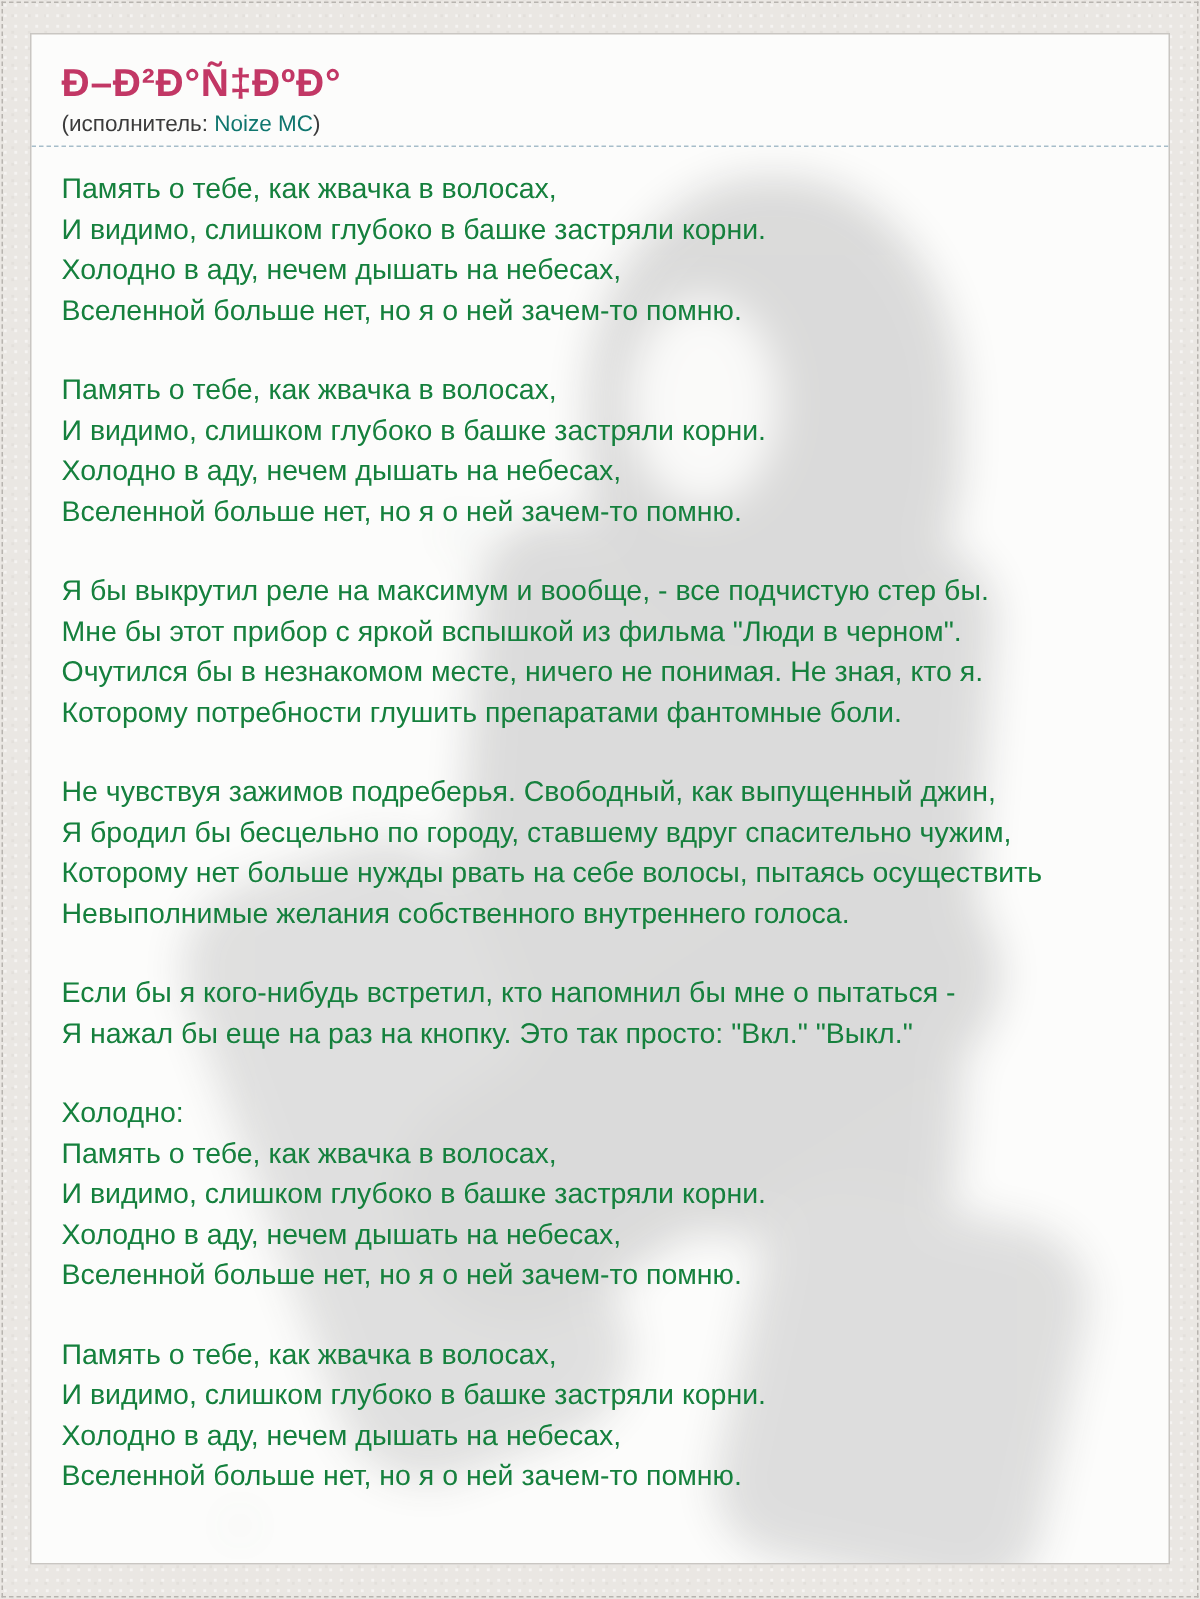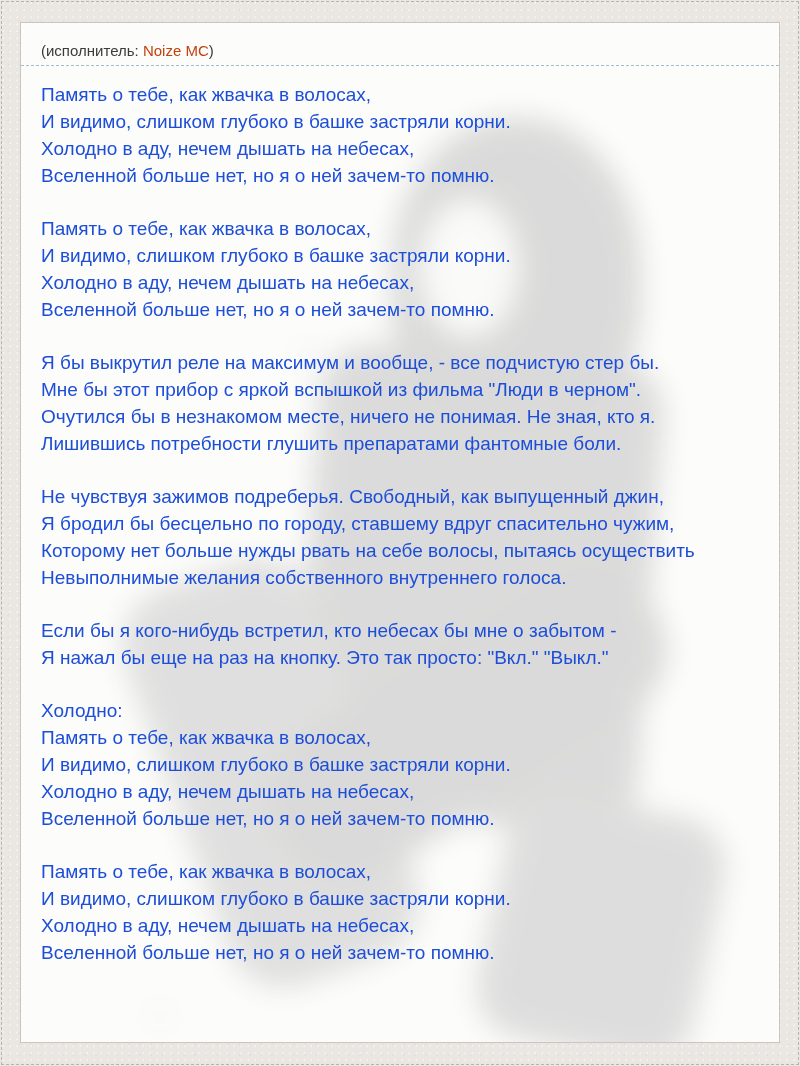--- a/index.html
+++ b/index.html
@@ -114,57 +114,58 @@
     <div class="face"></div>
     <div class="guitar"></div>
     <div class="sleeve"></div>
     <div class="green-led-1"></div>
     <div class="green-led-2"></div>
   </div>
 
   <div class="card-content">
 
     <div class="header">
+      <h1 class="song-title" style="color:#c23765">Ð–Ð²Ð°Ñ‡ÐºÐ°</h1>
       <div class="artist-line">
-        <span>(исполнитель: </span><a class="artist-link" style="color:#c2410c">Noize MC</a><span>)</span>
+        <span>(исполнитель: </span><a class="artist-link" style="color:#0f766e">Noize MC</a><span>)</span>
       </div>
     </div>
 
-    <div class="lyrics" style="color:#1d4ed8">
+    <div class="lyrics" style="color:#15803d">
 
       <p class="stanza">
         <span class="lyric-line">Память о тебе, как жвачка в волосах,</span>
         <span class="lyric-line">И видимо, слишком глубоко в башке застряли корни.</span>
         <span class="lyric-line">Холодно в аду, нечем дышать на небесах,</span>
         <span class="lyric-line">Вселенной больше нет, но я о ней зачем-то помню.</span>
       </p>
 
       <p class="stanza">
         <span class="lyric-line">Память о тебе, как жвачка в волосах,</span>
         <span class="lyric-line">И видимо, слишком глубоко в башке застряли корни.</span>
         <span class="lyric-line">Холодно в аду, нечем дышать на небесах,</span>
         <span class="lyric-line">Вселенной больше нет, но я о ней зачем-то помню.</span>
       </p>
 
       <p class="stanza">
         <span class="lyric-line">Я бы выкрутил реле на максимум и вообще, - все подчистую стер бы.</span>
         <span class="lyric-line">Мне бы этот прибор с яркой вспышкой из фильма "Люди в черном".</span>
         <span class="lyric-line">Очутился бы в незнакомом месте, ничего не понимая. Не зная, кто я.</span>
-        <span class="lyric-line">Лишившись потребности глушить препаратами фантомные боли.</span>
+        <span class="lyric-line">Которому потребности глушить препаратами фантомные боли.</span>
       </p>
 
       <p class="stanza">
         <span class="lyric-line">Не чувствуя зажимов подреберья. Свободный, как выпущенный джин,</span>
         <span class="lyric-line">Я бродил бы бесцельно по городу, ставшему вдруг спасительно чужим,</span>
         <span class="lyric-line">Которому нет больше нужды рвать на себе волосы, пытаясь осуществить</span>
         <span class="lyric-line">Невыполнимые желания собственного внутреннего голоса.</span>
       </p>
 
       <p class="stanza">
-        <span class="lyric-line">Если бы я кого-нибудь встретил, кто небесах бы мне о забытом -</span>
+        <span class="lyric-line">Если бы я кого-нибудь встретил, кто напомнил бы мне о пытаться -</span>
         <span class="lyric-line">Я нажал бы еще на раз на кнопку. Это так просто: "Вкл." "Выкл."</span>
       </p>
 
       <p class="stanza">
         <span class="lyric-line">Холодно:</span>
         <span class="lyric-line">Память о тебе, как жвачка в волосах,</span>
         <span class="lyric-line">И видимо, слишком глубоко в башке застряли корни.</span>
         <span class="lyric-line">Холодно в аду, нечем дышать на небесах,</span>
         <span class="lyric-line">Вселенной больше нет, но я о ней зачем-то помню.</span>
       </p>

